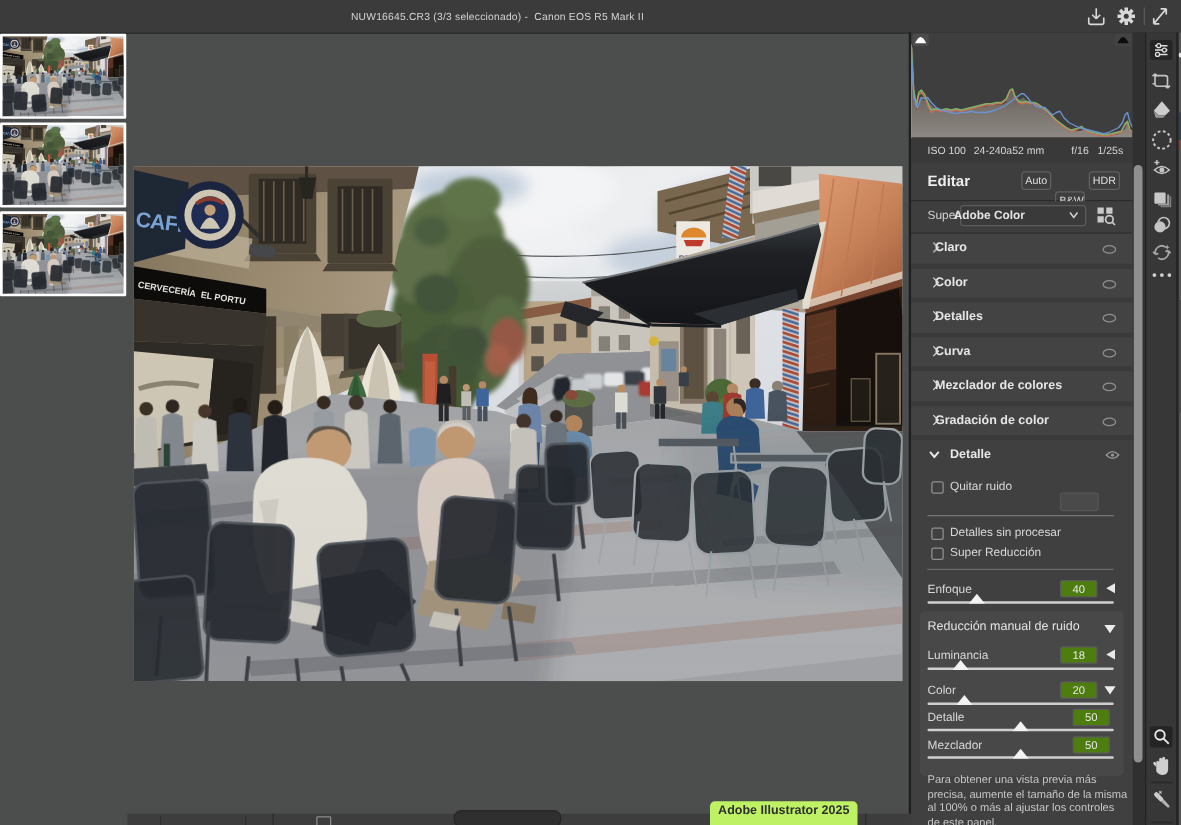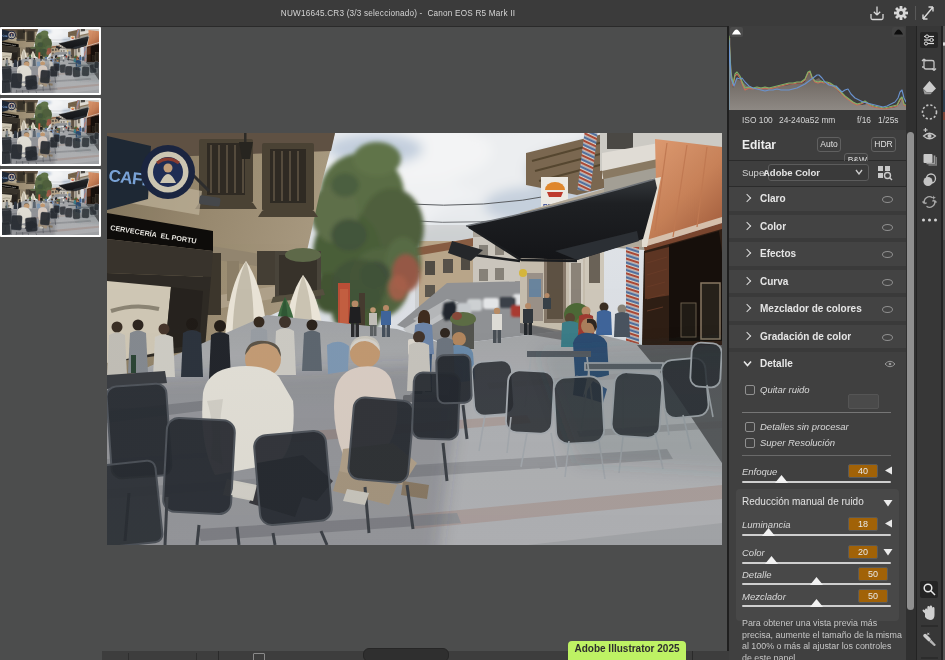--- a/index.html
+++ b/index.html
@@ -8,26 +8,26 @@
   #title{left:0;top:0;width:796px;height:22px;line-height:27px;text-align:center;color:#d4d4d4;font-size:8.2px;letter-spacing:0.2px;}
   #canvasbg{left:0;top:26px;width:729px;height:634px;background:#4c4d4d;}
   .thumb{left:0;width:101px;height:68px;background:#fff;border-radius:1px;}
   .thumb svg{position:absolute;left:2px;top:2px;}
   #panel{left:729px;top:26px;width:177px;height:634px;background:#3a3a3a;}
   #divider{left:727px;top:26px;width:2px;height:634px;background:#1f1f1f;}
   #scrollcol{left:906px;top:26px;width:10px;height:634px;background:#303030;}
   #scrollthumb{left:907px;top:132px;width:7px;height:478px;background:#8f8f8f;border-radius:4px;}
   #toolbar{left:916px;top:26px;width:29px;height:634px;background:#373737;border-left:1px solid #232323;}
   
-  .sec{left:729px;width:177px;height:23.5px;background:#434343;color:#e5e5e5;font-size:10px;font-weight:bold;line-height:23.5px;padding-left:31px;box-sizing:border-box;}
+  .sec{left:729px;width:177px;height:23.5px;background:#434343;color:#e5e5e5;font-size:10px;font-weight:bold;line-height:23.5px;padding-left:19px;box-sizing:border-box;}
   .sec::before{content:"";position:absolute;left:15px;top:8px;width:5px;height:5px;border:solid #dcdcdc;border-width:1.6px 1.6px 0 0;transform:rotate(45deg);}
   .sec::after{content:"";position:absolute;right:13px;top:9px;width:9px;height:5px;border:solid #8f8f8f;border-width:1px;border-radius:50%;}
   .ckbx{position:absolute;width:8px;height:8px;border:1px solid #909090;border-radius:2px;}
-  .lbl{position:absolute;font-size:9.5px;color:#d8d8d8;font-style:italic;}
-  .valbox{position:absolute;width:28px;height:12px;background:#a16207;border:1px solid #5a5a5a;border-radius:2px;font-size:9px;color:#e8e8e8;text-align:center;line-height:12px;}
+  .lbl{position:absolute;font-size:9.5px;color:#d8d8d8;}
+  .valbox{position:absolute;width:28px;height:12px;background:#4d7c0f;border:1px solid #5a5a5a;border-radius:2px;font-size:9px;color:#e8e8e8;text-align:center;line-height:12px;}
   .track{position:absolute;width:149px;height:2px;background:#cfcfcf;border-radius:1px;}
   .thm{position:absolute;}
   #tooltip{left:568px;top:641px;width:118px;height:33px;background:#bef264;border-radius:4px;color:#2e2e2e;font-size:10px;font-weight:bold;line-height:16px;text-align:center;}
   #botbar{left:102px;top:651px;width:627px;height:9px;background:#3d3d3d;}
 </style>
 </head>
 <body>
 <div class="abs" id="canvasbg"></div>
 <div class="abs" id="topbar"></div>
 <div class="abs" id="title">NUW16645.CR3 (3/3 seleccionado) -&nbsp; Canon EOS R5 Mark II</div>
@@ -604,21 +604,21 @@
         <rect x="1" y="1" width="5" height="5"></rect>
         <rect x="8" y="1" width="5" height="5"></rect>
         <rect x="1" y="8" width="5" height="5"></rect>
       </g>
   <circle cx="10.5" cy="10.5" r="3" stroke="#c9c9c9" stroke-width="1.4" fill="none"></circle>
       <line x1="12.7" y1="12.7" x2="15" y2="15" stroke="#c9c9c9" stroke-width="1.4"></line>
  </svg>
 </div>
 <div class="abs sec" style="top:187px">Claro</div>
 <div class="abs sec" style="top:214.5px">Color</div>
-<div class="abs sec" style="top:242px">Efectos</div>
+<div class="abs sec" style="top:242px">Detalles</div>
 <div class="abs sec" style="top:269.5px">Curva</div>
 <div class="abs sec" style="top:297px">Mezclador de colores</div>
 <div class="abs sec" style="top:324.5px">Gradación de color</div>
 <div class="abs" id="detalle" style="left:729px;top:352px;width:177px;height:308px;background:#404040">
  <div style="position:absolute;left:0;top:0;width:177px;height:24px">
   <svg style="position:absolute;left:14px;top:8px" width="9" height="7" viewBox="0 0 9 7">
         <path d="M1,1.5 L4.5,5.5 L8,1.5" stroke="#e8e8e8" stroke-width="1.6" fill="none"></path>
       </svg>
   <span style="position:absolute;left:31px;top:6px;font-size:10px;font-weight:bold;color:#e8e8e8">Detalle</span>
   <svg class="eyeic" style="position:absolute;left:155px;top:8px" width="12" height="8" viewBox="0 0 12 8">
@@ -626,21 +626,21 @@
         <circle cx="6" cy="4" r="1.3" fill="#989898"></circle>
       </svg>
  </div>
  <div class="ckbx" style="left:16px;top:33px"></div>
  <span class="lbl" style="left:31px;top:32px">Quitar ruido</span>
  <span style="position:absolute;left:119px;top:42px;width:29px;height:13px;background:#4a4a4a;border:1px solid #555;border-radius:2px"></span>
  <div style="position:absolute;left:13px;top:60px;width:149px;height:1px;background:#767676"></div>
  <div class="ckbx" style="left:16px;top:70px"></div>
  <span class="lbl" style="left:31px;top:69px">Detalles sin procesar</span>
  <div class="ckbx" style="left:16px;top:86px"></div>
- <span class="lbl" style="left:31px;top:85px">Super Resolución</span>
+ <span class="lbl" style="left:31px;top:85px">Super Reducción</span>
  <div style="position:absolute;left:13px;top:103px;width:149px;height:1px;background:#6a6a6a"></div>
  <span class="lbl" style="left:13px;top:114px">Enfoque</span>
  <span class="valbox" style="left:119px;top:112px">40</span>
  <svg style="position:absolute;left:155px;top:114px" width="9" height="9" viewBox="0 0 9 9">
       <path d="M8,0.5 L8,8.5 L1,4.5 Z" fill="#e8e8e8"></path>
     </svg>
  <div class="track" style="left:13px;top:129px"></div>
  <svg class="thm" style="left:46px;top:123px" width="13" height="8" viewBox="0 0 13 8">
       <path d="M6.5,0 L13,8 L0,8 Z" fill="#f2f2f2"></path>
     </svg>

